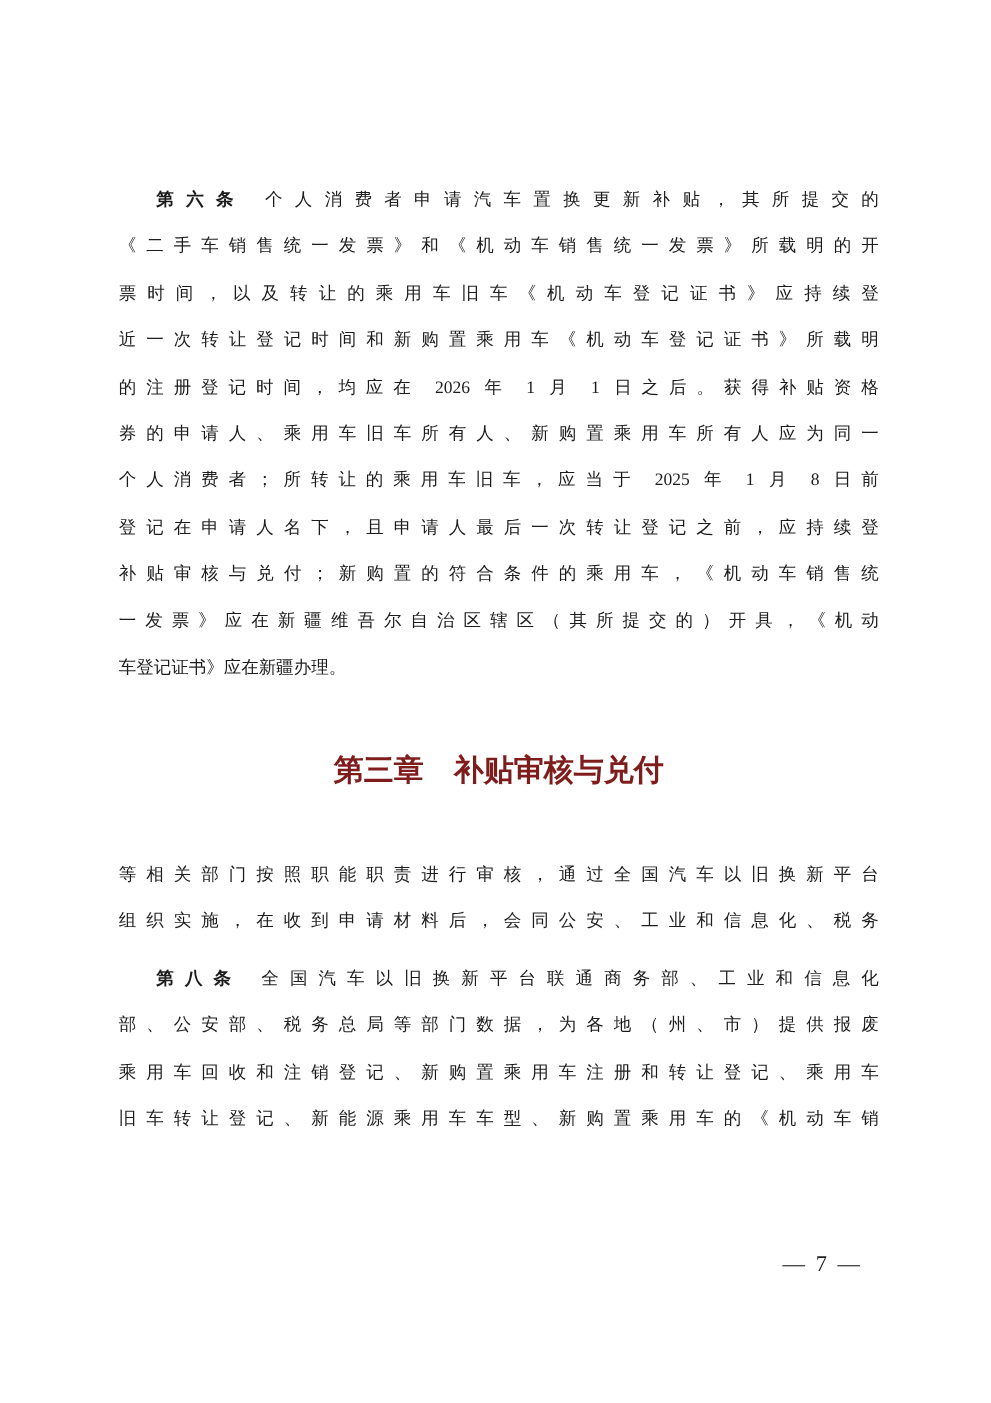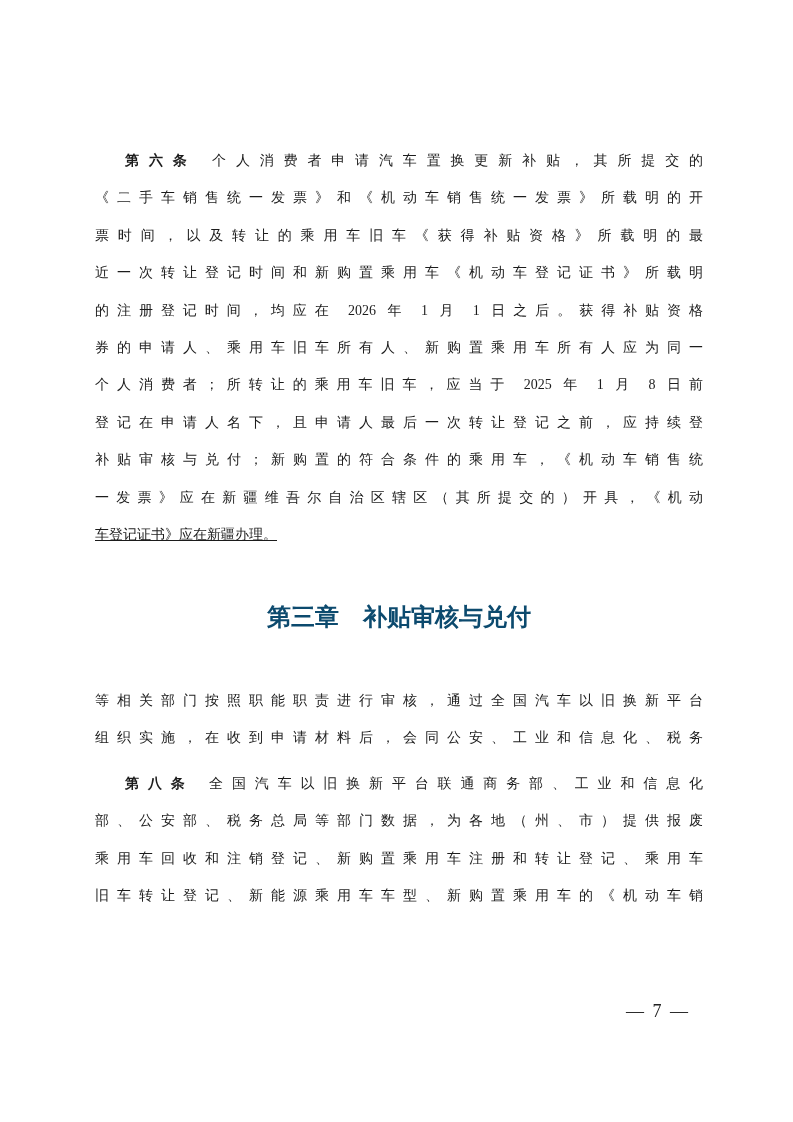--- a/index.html
+++ b/index.html
@@ -25,37 +25,36 @@
   .line {
     font-size: 14px;
     line-height: 37.4px;
     text-align: justify;
     text-align-last: justify;
     text-justify: inter-character;
     white-space: normal;
   }
   .line.short {
     text-align-last: left;
-    text-decoration: underline;
   }
   .line.first {
     text-indent: 2.15em;
   }
   .term {
     font-weight: bold;
     margin-right: 1.1em;
   }
   .chapter-heading {
     margin-top: 45px;
     font-family: "Liberation Sans", "DejaVu Sans", sans-serif;
     font-weight: bold;
     font-size: 24px;
     line-height: 37.4px;
     text-align: center;
-    color: #0c4a6e;
+    color: #7f1d1d;
   }
   .article-7 {
     margin-top: 46px;
   }
   .article-8 {
     margin-top: 8px;
   }
   .page-footer {
     position: absolute;
     top: 999px;
@@ -68,21 +67,21 @@
 </style>
 </head>
 <body>
 
 <div class="page">
   <div class="content">
 
     <div class="article">
       <div class="line first"><span class="term">第六条</span><span>个人消费者申请汽车置换更新补贴，其所提交的</span></div>
       <div class="line">《二手车销售统一发票》和《机动车销售统一发票》所载明的开</div>
-      <div class="line">票时间，以及转让的乘用车旧车《获得补贴资格》所载明的最</div>
+      <div class="line">票时间，以及转让的乘用车旧车《机动车登记证书》应持续登</div>
       <div class="line">近一次转让登记时间和新购置乘用车《机动车登记证书》所载明</div>
       <div class="line">的注册登记时间，均应在 2026 年 1 月 1 日之后。获得补贴资格</div>
       <div class="line">券的申请人、乘用车旧车所有人、新购置乘用车所有人应为同一</div>
       <div class="line">个人消费者；所转让的乘用车旧车，应当于 2025 年 1 月 8 日前</div>
       <div class="line">登记在申请人名下，且申请人最后一次转让登记之前，应持续登</div>
       <div class="line">补贴审核与兑付；新购置的符合条件的乘用车，《机动车销售统</div>
       <div class="line">一发票》应在新疆维吾尔自治区辖区（其所提交的）开具，《机动</div>
       <div class="line short">车登记证书》应在新疆办理。</div>
     </div>
 

